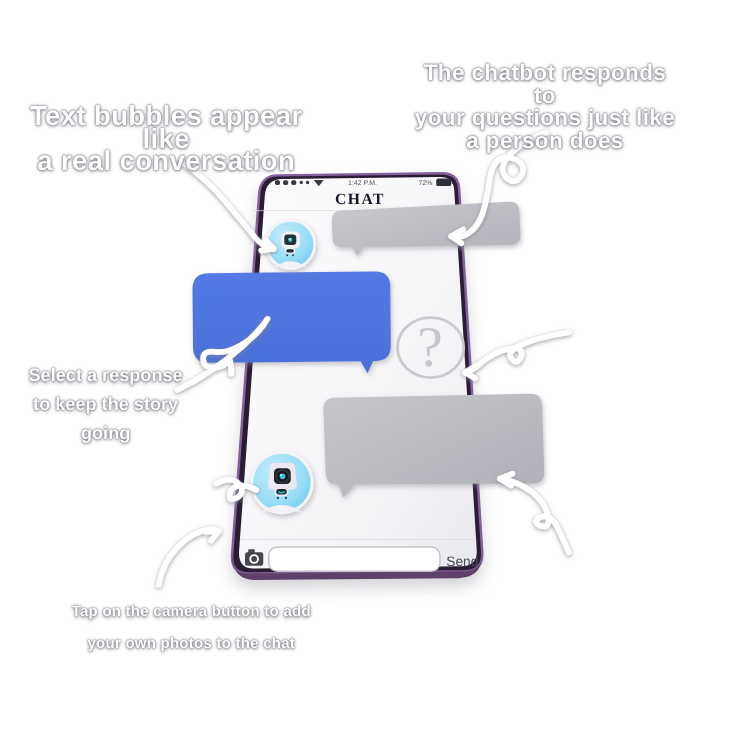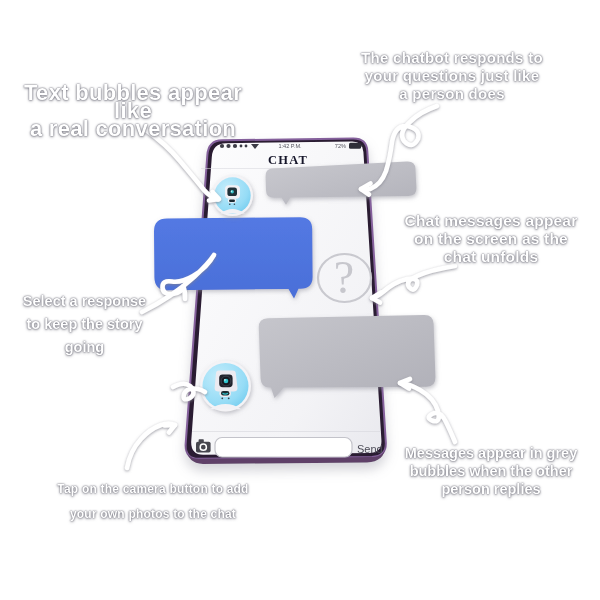--- a/index.html
+++ b/index.html
@@ -168,18 +168,16 @@
 
    <path d="M 127 468 Q 130 451 141 439 Q 150 429 161 425 Q 169 422 175 425"></path>
    <path d="M 175 425 L 164.5 425.5 M 175 425 L 169 432.5"></path>
 
    <path d="M 455 442 Q 450 430 446 422 Q 440 410 432 414 Q 425 418 433 421 Q 441 423 438 411 Q 434 398 420 390 Q 410 384 400 383"></path>
    <path d="M 400 383 L 410 379 M 400 383 L 409 388.5"></path>
  </g>
 </svg>
 
  <div class="ann" style="left:13px;top:84px;width:240px;font-size:22px;line-height:18px;letter-spacing:0.3px;">Text bubbles appear like<br>a real conversation</div>
- <div class="ann" style="left:346px;top:49px;width:212px;font-size:15px;line-height:18px;letter-spacing:0.3px;">The chatbot responds to<br>your questions just like<br>a person does</div>
- <div class="ann" style="left:391px;top:212px;width:200px;font-size:15.5px;line-height:18px;letter-spacing:0.2px;">Chat messages appear<br>on the screen as the<br>chat unfolds</div>
+ <div class="ann" style="left:330px;top:49px;width:212px;font-size:18px;line-height:18px;letter-spacing:0.3px;">The chatbot responds to<br>your questions just like<br>a person does</div>
  <div class="ann" style="left:2px;top:290px;width:165px;font-size:14.5px;line-height:23px;">Select a response<br>to keep the story<br>going</div>
  <div class="ann" style="left:8px;top:477px;width:290px;font-size:12px;line-height:25px;letter-spacing:0.2px;">Tap on the camera button to add<br>your own photos to the chat</div>
- <div class="ann" style="left:391px;top:444px;width:200px;font-size:14.5px;line-height:18px;">Messages appear in grey<br>bubbles when the other<br>person replies</div>
 </div>
 
 </body></html>

